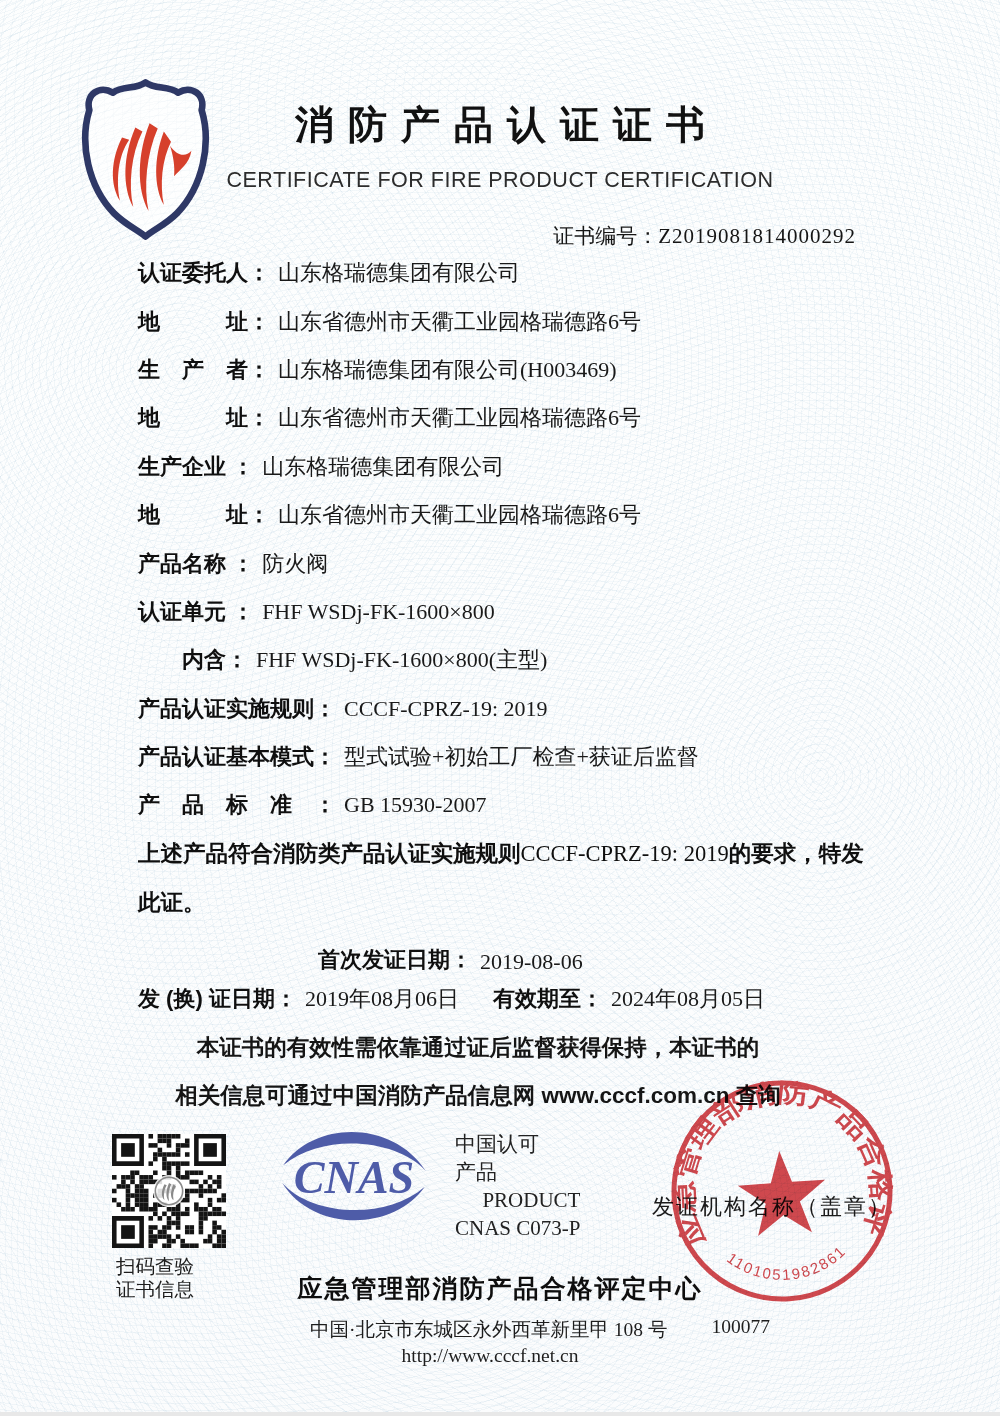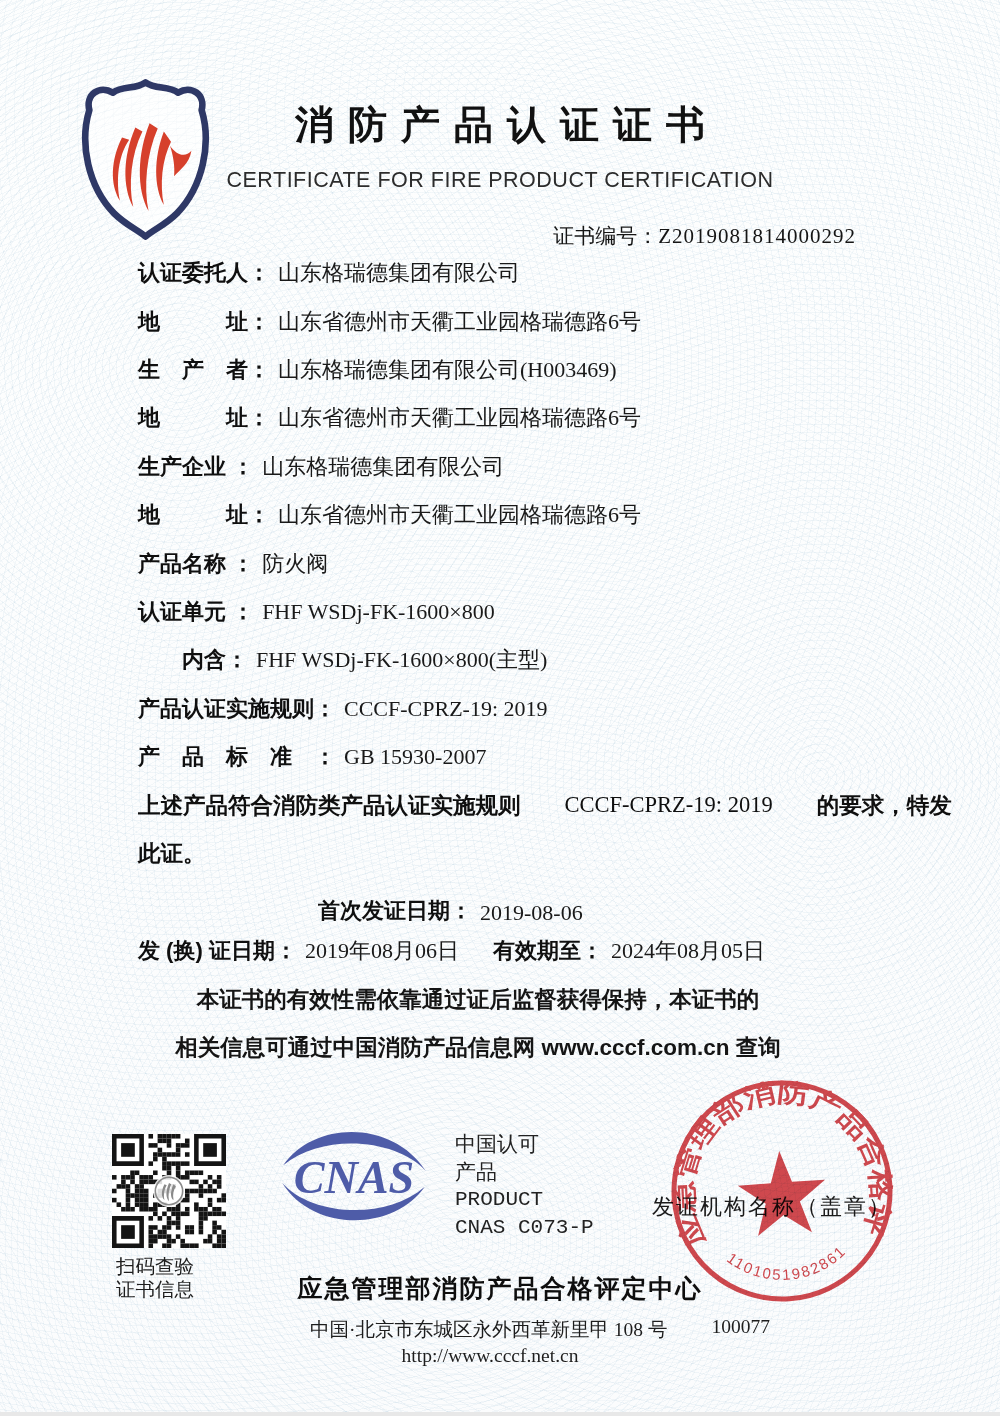--- a/index.html
+++ b/index.html
@@ -17,32 +17,32 @@
   .hdr{padding-top:98px;text-align:center;}
   .title-cn{font-size:39px;font-weight:700;letter-spacing:14px;padding-left:14px;color:#111;}
   .title-en{margin-top:16px;font-size:21.5px;letter-spacing:.5px;color:#2c2c2c;
             font-family:"Liberation Sans","DejaVu Sans",sans-serif;}
   .certno{position:absolute;top:222px;right:144px;font-size:21px;color:#151515;}
   .certno .num{letter-spacing:1px;text-align:center;}
   .body{position:absolute;left:138px;right:92px;top:249px;}
   .row{height:48.4px;display:flex;align-items:center;font-size:22px;white-space:nowrap;}
   .lab{font-family:"Liberation Sans","DejaVu Sans",sans-serif;font-weight:700;color:#0f0f0f;}
   .val{font-family:"Liberation Serif","DejaVu Serif",serif;color:#191919;margin-left:8px;}
-  .stmt{font-family:"Liberation Sans","DejaVu Sans",sans-serif;font-weight:700;font-size:22.5px;color:#0f0f0f;gap:44px;}
+  .stmt{font-family:"Liberation Sans","DejaVu Sans",sans-serif;font-weight:700;font-size:22.5px;color:#0f0f0f;}
   .stmt .code{font-family:"Liberation Serif","DejaVu Serif",serif;font-weight:400;}
   .indent-first{padding-left:180px;align-items:flex-end;}
   .gap2{width:34px;}
   .note-row{justify-content:center;padding-right:90px;font-family:"Liberation Sans","DejaVu Sans",sans-serif;
             font-weight:600;font-size:22.5px;color:#151515;}
   .qr{position:absolute;left:112px;top:1134px;width:114px;height:114px;}
   .qr-cap{position:absolute;left:116px;top:1255px;font-size:19.5px;line-height:23px;color:#1d1d1d;
           font-family:"Liberation Sans","DejaVu Sans",sans-serif;}
   .cnas-logo{position:absolute;left:275px;top:1120px;width:158px;height:114px;}
   .cnas-text{position:absolute;left:455px;top:1130px;font-size:21px;line-height:28px;color:#222;}
-  .cnas-text .en{font-family:Liberation Mono, monospace;}
+  .cnas-text .en{font-family:Liberation Serif, serif;text-align:right;}
   .stamp-cap{position:absolute;left:652px;top:1192px;font-size:22px;letter-spacing:2px;color:#1a1a1a;z-index:1;}
   .stamp{position:absolute;left:663px;top:1072px;width:238px;height:238px;z-index:2;
          mix-blend-mode:multiply;opacity:.92;transform:rotate(-4deg);}
   .org{position:absolute;left:0;right:0;top:1272px;text-align:center;font-size:25px;font-weight:700;
        letter-spacing:2px;color:#0e0e0e;}
   .addr{position:absolute;left:0;right:0;top:1316px;display:flex;justify-content:center;gap:44px;
         font-size:19.5px;color:#1d1d1d;transform:translateX(40px);}
   .site{position:absolute;left:0;right:0;top:1345px;text-align:center;font-size:19.5px;color:#1d1d1d;
         transform:translateX(-10px);}
 </style>
@@ -103,20 +103,24 @@
         <span class="lab">认证单元 ：</span>
         <span class="val">FHF WSDj-FK-1600×800</span>
       </div>
     <div class="row">
         <span class="lab">　　内含：</span>
         <span class="val">FHF WSDj-FK-1600×800(主型)</span>
       </div>
     <div class="row">
         <span class="lab">产品认证实施规则：</span>
         <span class="val">CCCF-CPRZ-19: 2019</span>
+      </div>
+    <div class="row">
+        <span class="lab">产品认证基本模式：</span>
+        <span class="val">型式试验+初始工厂检查+获证后监督</span>
       </div>
     <div class="row">
         <span class="lab">产　品　标　准　：</span>
         <span class="val">GB 15930-2007</span>
       </div>
 
     <div class="row stmt">
       <span>上述产品符合消防类产品认证实施规则</span>
         <span class="code">CCCF-CPRZ-19: 2019</span>
         <span>的要求，特发</span>

